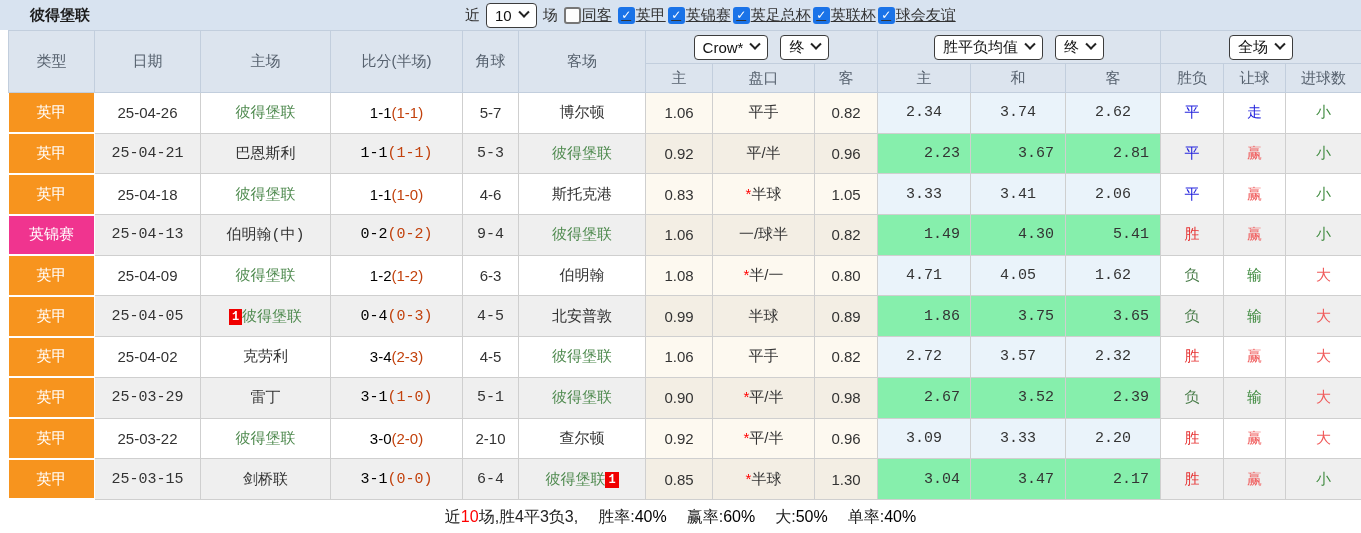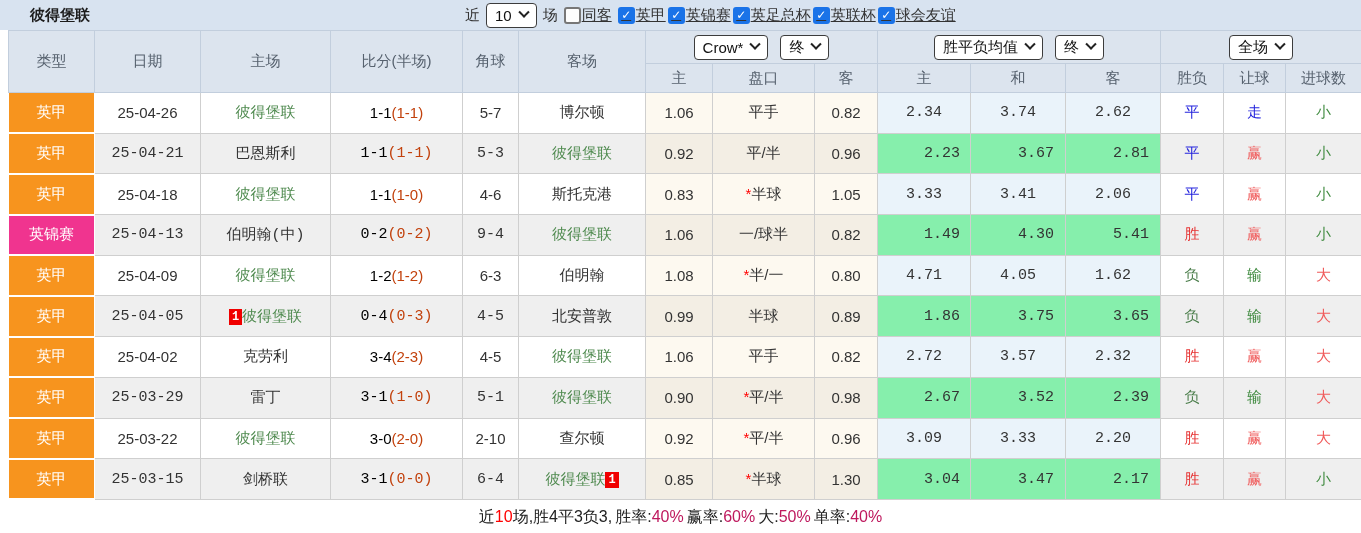--- a/index.html
+++ b/index.html
@@ -85,22 +85,22 @@
   .c-red    { color: #e63333; }
   .c-red2   { color: #f05b5b; }
   .c-green  { color: #4a7d4a; }
   .c-green2 { color: #3f8a3f; }
   
   .summary {
     width: 1361px; height: 34px; display: flex; align-items: center; justify-content: center;
     font-size: 16px; color: #222; background: #fff;
   }
   .summary .red  { color: #f00; }
-  .summary .blue { color: #be185d; }
-  .summary .stat-label { margin-left: 3px; }
+  .summary .blue { color: #000000; }
+  .summary .stat-label { margin-left: 20px; }
 </style>
 </head>
 <body>
 
 <div class="topbar">
   <div class="title">彼得堡联</div>
   <div class="controls">
     <span>近</span>
     <span class="fake-select">
       <span>10</span>

